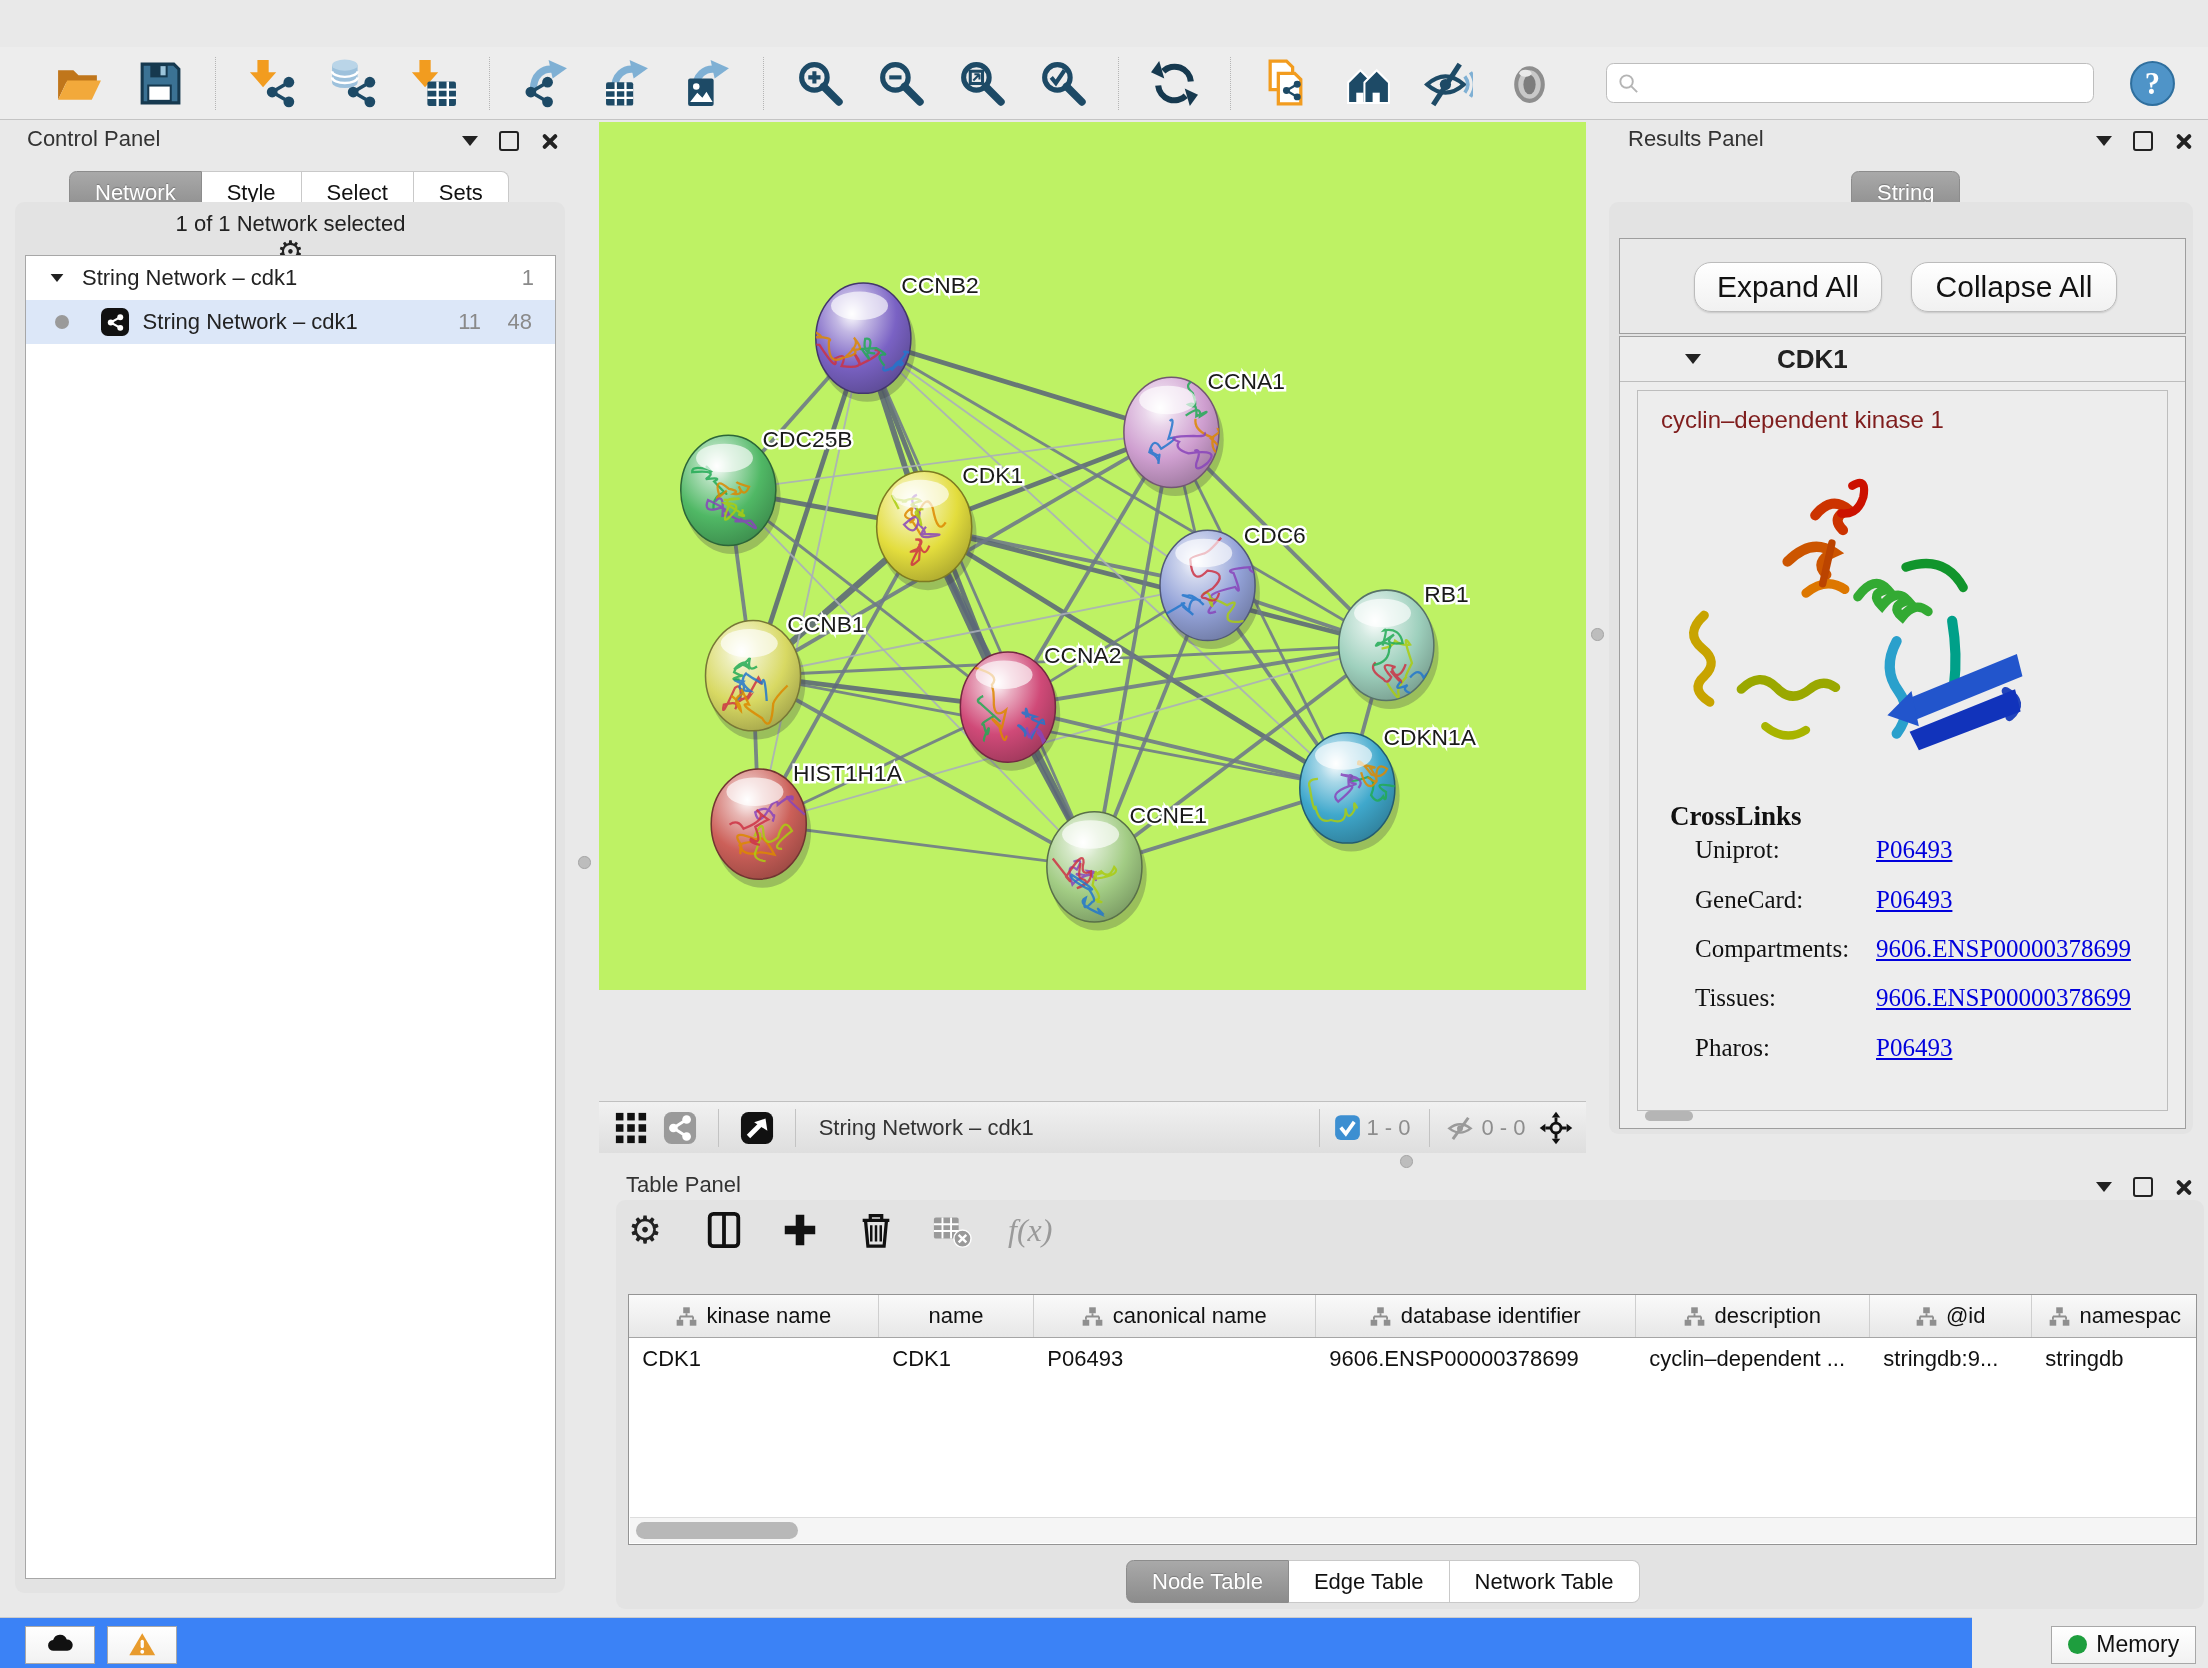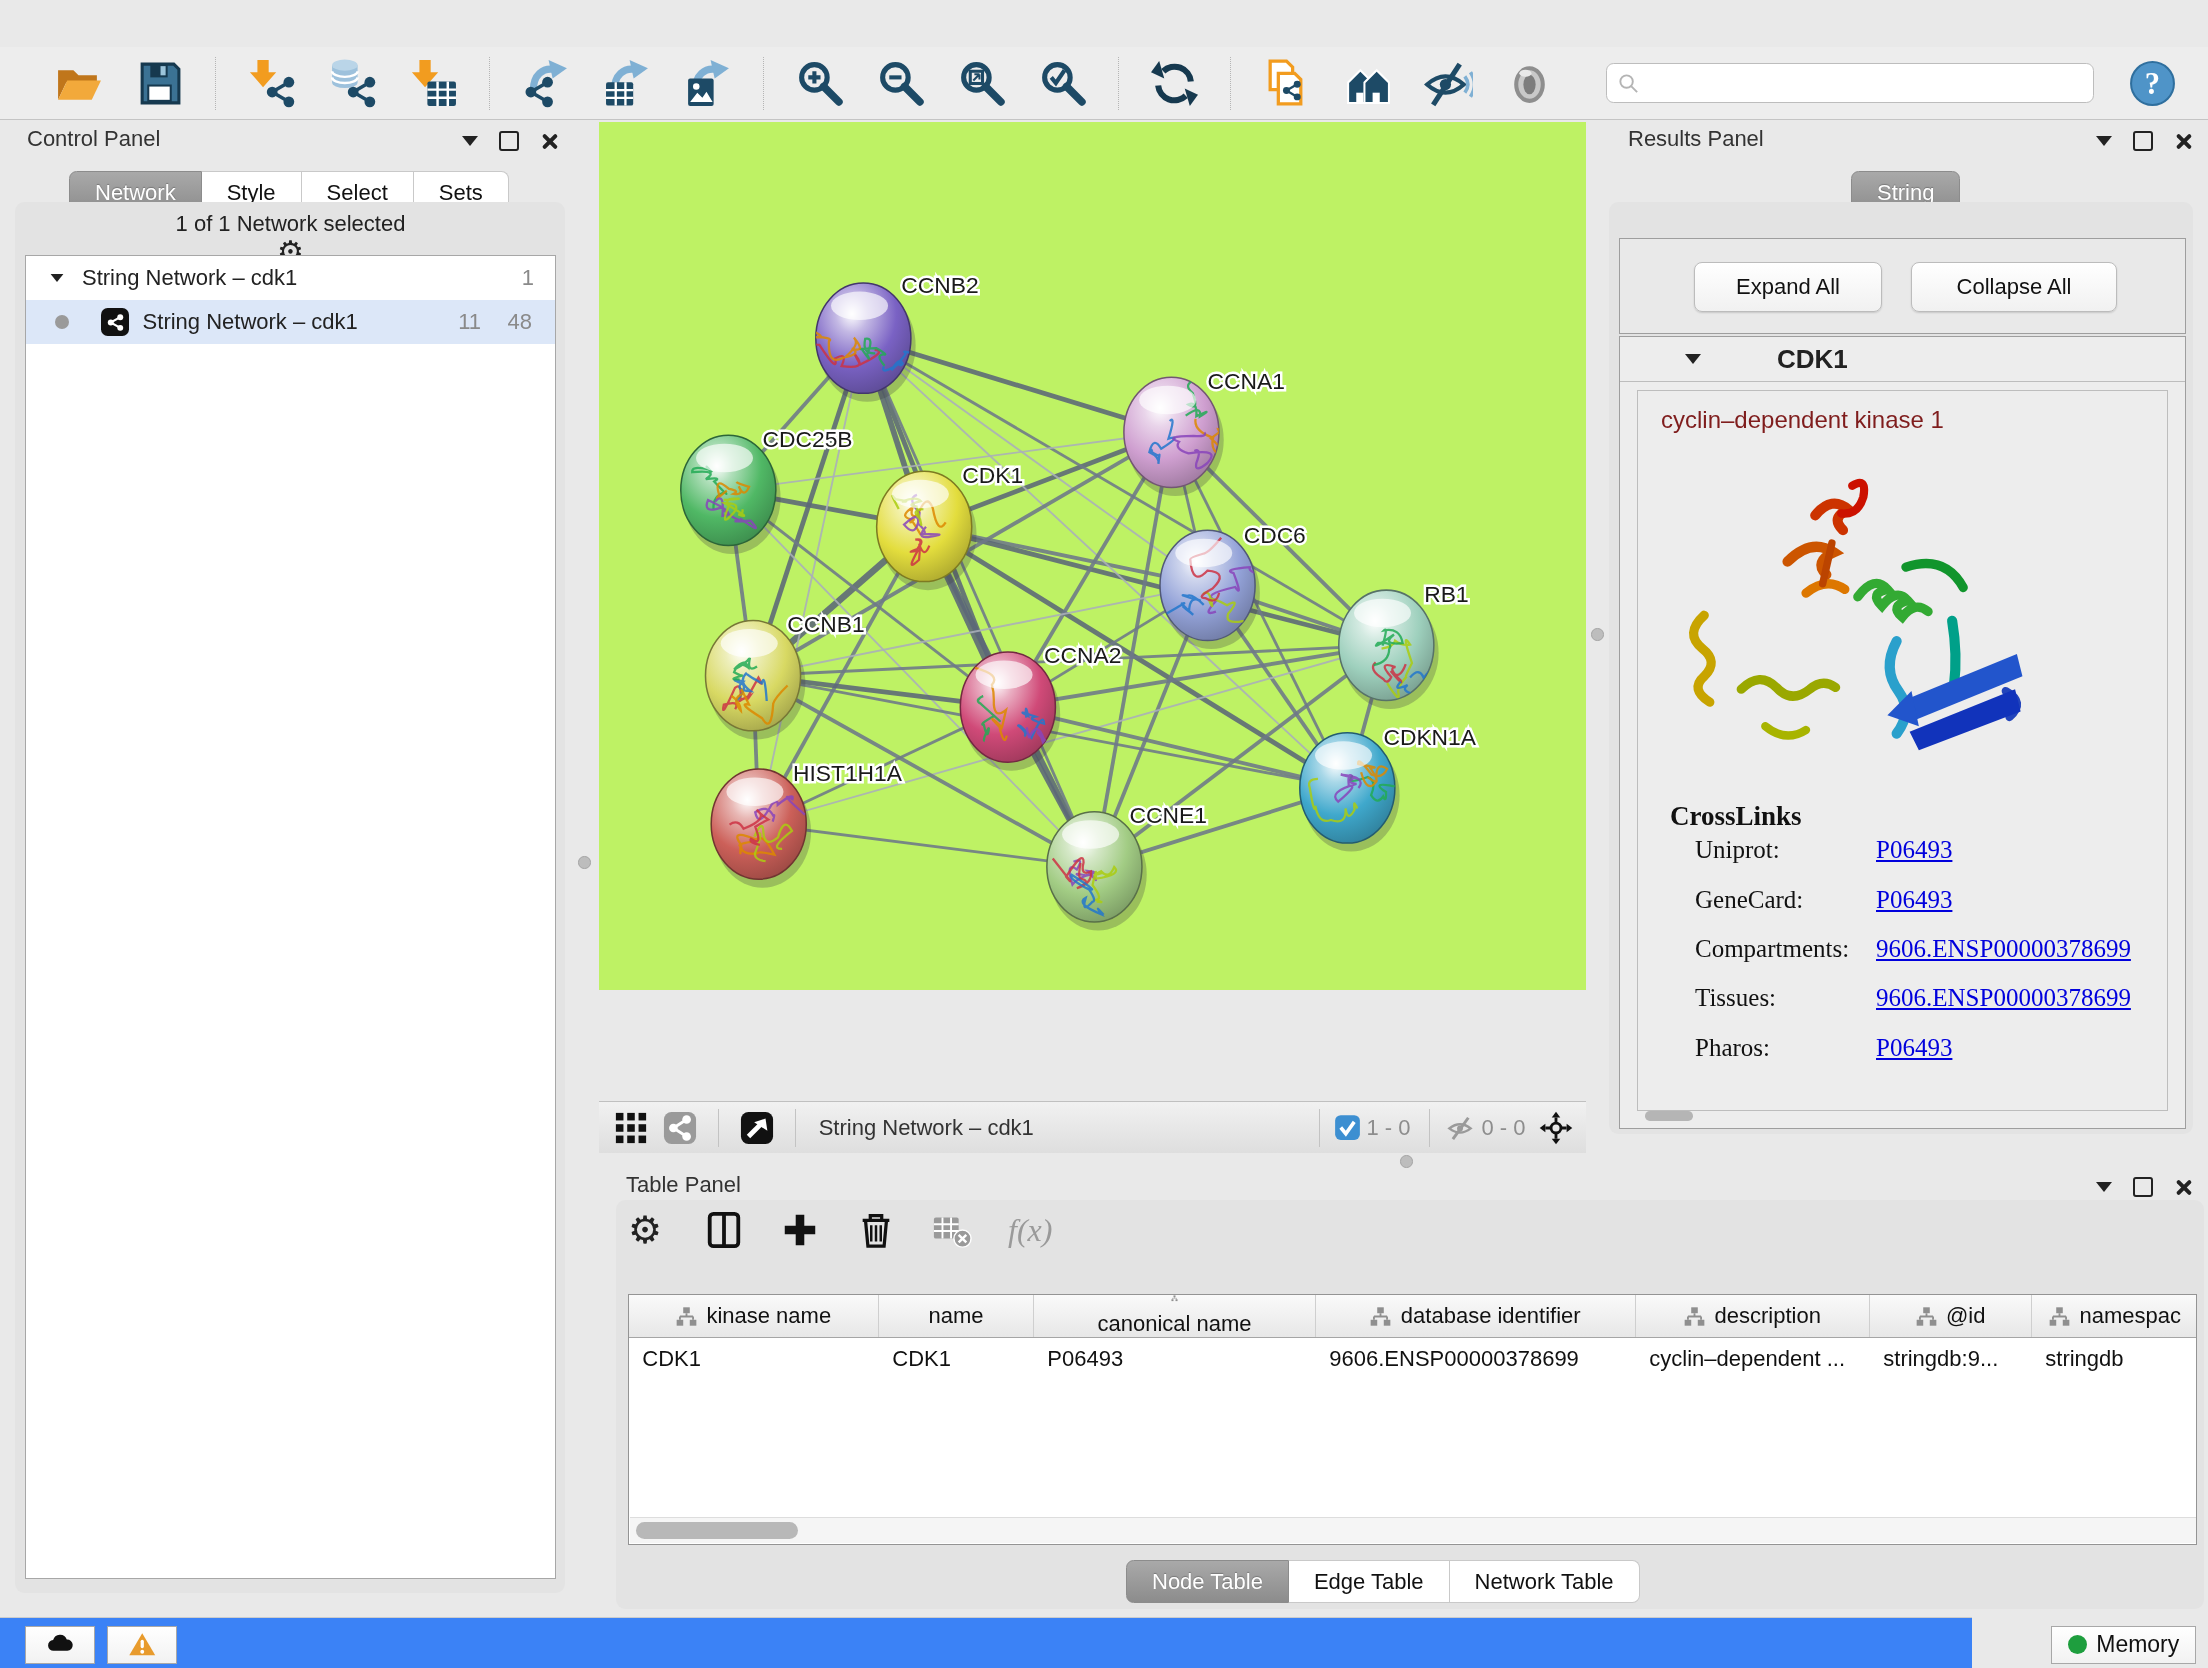--- a/index.html
+++ b/index.html
@@ -45,21 +45,21 @@
   .graydot{width:14.3px;height:14.3px;border-radius:50%;background:#9a9a9a;}
   
   #canvas{position:absolute;left:599px;top:122px;width:987px;height:868px;background:#bef264;}
   #canvas-toolbar{position:absolute;left:599px;top:1101px;width:987px;height:51px;background:linear-gradient(#f1f1f1,#dedede);border-top:1px solid #c0c0c0;display:flex;align-items:center;font-size:22px;}
   .ctsep{width:0;height:38px;border-left:1px solid #c3c3c3;margin:0 13.3px;}
   .cticon{width:34px;height:34px;margin:0 7.6px;}
   .cticon svg{width:34px;height:34px;}
   .ctcount{color:#8d8d8d;margin:0 5.7px;}
   
   #rp-sub1{position:absolute;left:1619px;top:238px;width:565px;height:94px;background:#e9e9e9;border:1px solid #9e9e9e;}
-  .rbtn{position:absolute;top:23px;height:48px;background:linear-gradient(#ffffff,#f1f1f1);border:1px solid #bcbcbc;border-radius:8px;font-size:22px;color:#111;display:flex;align-items:center;justify-content:center;box-shadow:0 1px 1.9px rgba(0,0,0,.15);}
+  .rbtn{position:absolute;top:23px;height:48px;background:linear-gradient(#ffffff,#f1f1f1);border:1px solid #bcbcbc;border-radius:17px;font-size:30px;color:#111;display:flex;align-items:center;justify-content:center;box-shadow:0 1px 1.9px rgba(0,0,0,.15);}
   #rp-sub2{position:absolute;left:1619px;top:336px;width:565px;height:791px;background:#ededed;border:1px solid #9e9e9e;}
   #rp-entry-head{position:absolute;left:0;top:0;width:100%;height:44px;display:flex;align-items:center;border-bottom:1px solid #bdbdbd;}
   #rp-entry-name{font-size:26px;font-weight:bold;margin-left:76px;}
   #rp-inner{position:absolute;left:17px;top:53px;width:529px;height:719px;border:1px solid #bdbdbd;background:#ededed;}
   #rp-desc{position:absolute;left:23px;top:15px;font-size:24px;color:#7f1d1d;}
   #protein{position:absolute;left:38px;top:67px;width:371px;height:333px;}
   #crosslinks-title{position:absolute;left:32px;top:399px;font-family:"Liberation Serif",serif;font-weight:bold;font-size:27px;color:#111;margin-top:11px;}
   .clrow{position:absolute;left:57px;width:457px;font-family:"Liberation Serif",serif;font-size:25px;display:flex;}
   .clrow .cll{width:181px;color:#111;}
   .clrow a{color:#0000dd;text-decoration:underline;}
@@ -756,21 +756,21 @@
             <rect x="5.5" y="1" width="5" height="4.5" fill="#8f8f8f"></rect>
             <path d="M8 5.5 V8 M3 8 H13 M3 8 v2.5 M13 8 v2.5" stroke="#8f8f8f" stroke-width="1.4" fill="none"></path>
             <rect x="0.5" y="10.5" width="5" height="4.5" fill="#8f8f8f"></rect>
             <rect x="10.5" y="10.5" width="5" height="4.5" fill="#8f8f8f"></rect>
           </svg>
           <span>kinase name</span>
         </div>
         <div class="th" style="width: 155px;">
           <span>name</span>
         </div>
-        <div class="th" style="width: 282px; flex-direction: column;">
+        <div class="th" style="width: 282px;">
           <svg viewBox="0 0 16 16">
             <rect x="5.5" y="1" width="5" height="4.5" fill="#8f8f8f"></rect>
             <path d="M8 5.5 V8 M3 8 H13 M3 8 v2.5 M13 8 v2.5" stroke="#8f8f8f" stroke-width="1.4" fill="none"></path>
             <rect x="0.5" y="10.5" width="5" height="4.5" fill="#8f8f8f"></rect>
             <rect x="10.5" y="10.5" width="5" height="4.5" fill="#8f8f8f"></rect>
           </svg>
           <span>canonical name</span>
         </div>
         <div class="th" style="width: 320px;">
           <svg viewBox="0 0 16 16">

